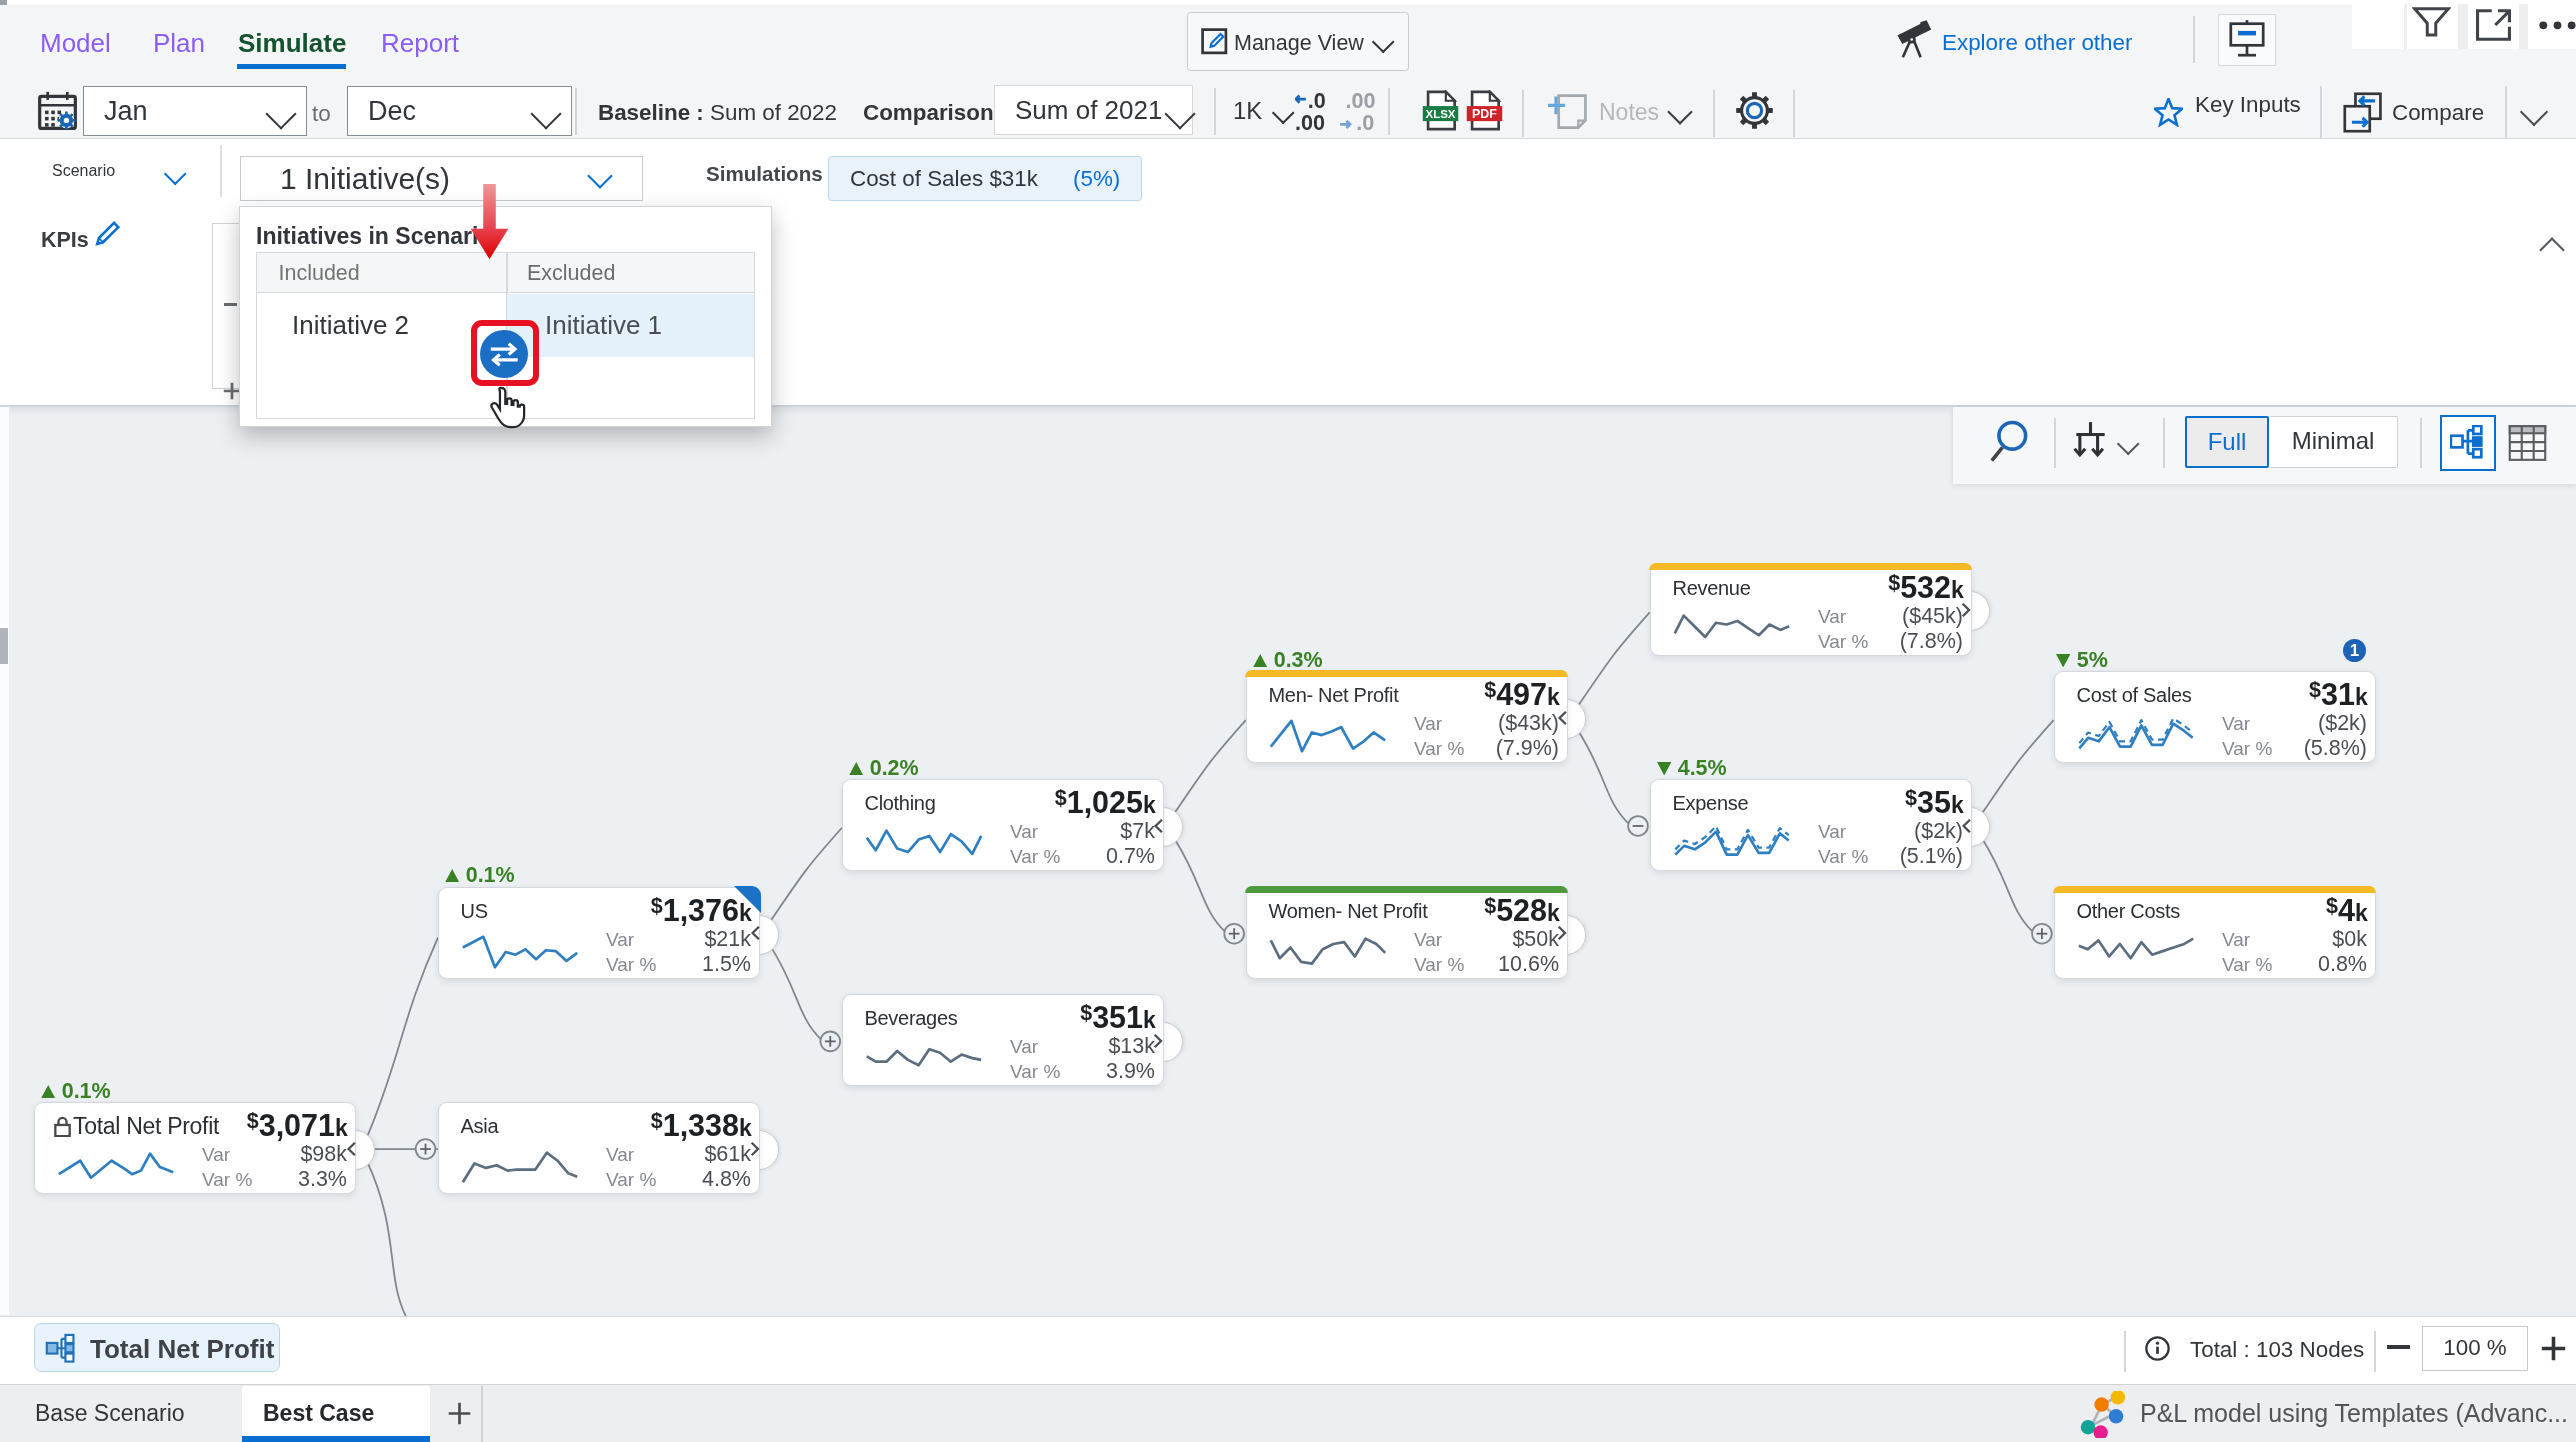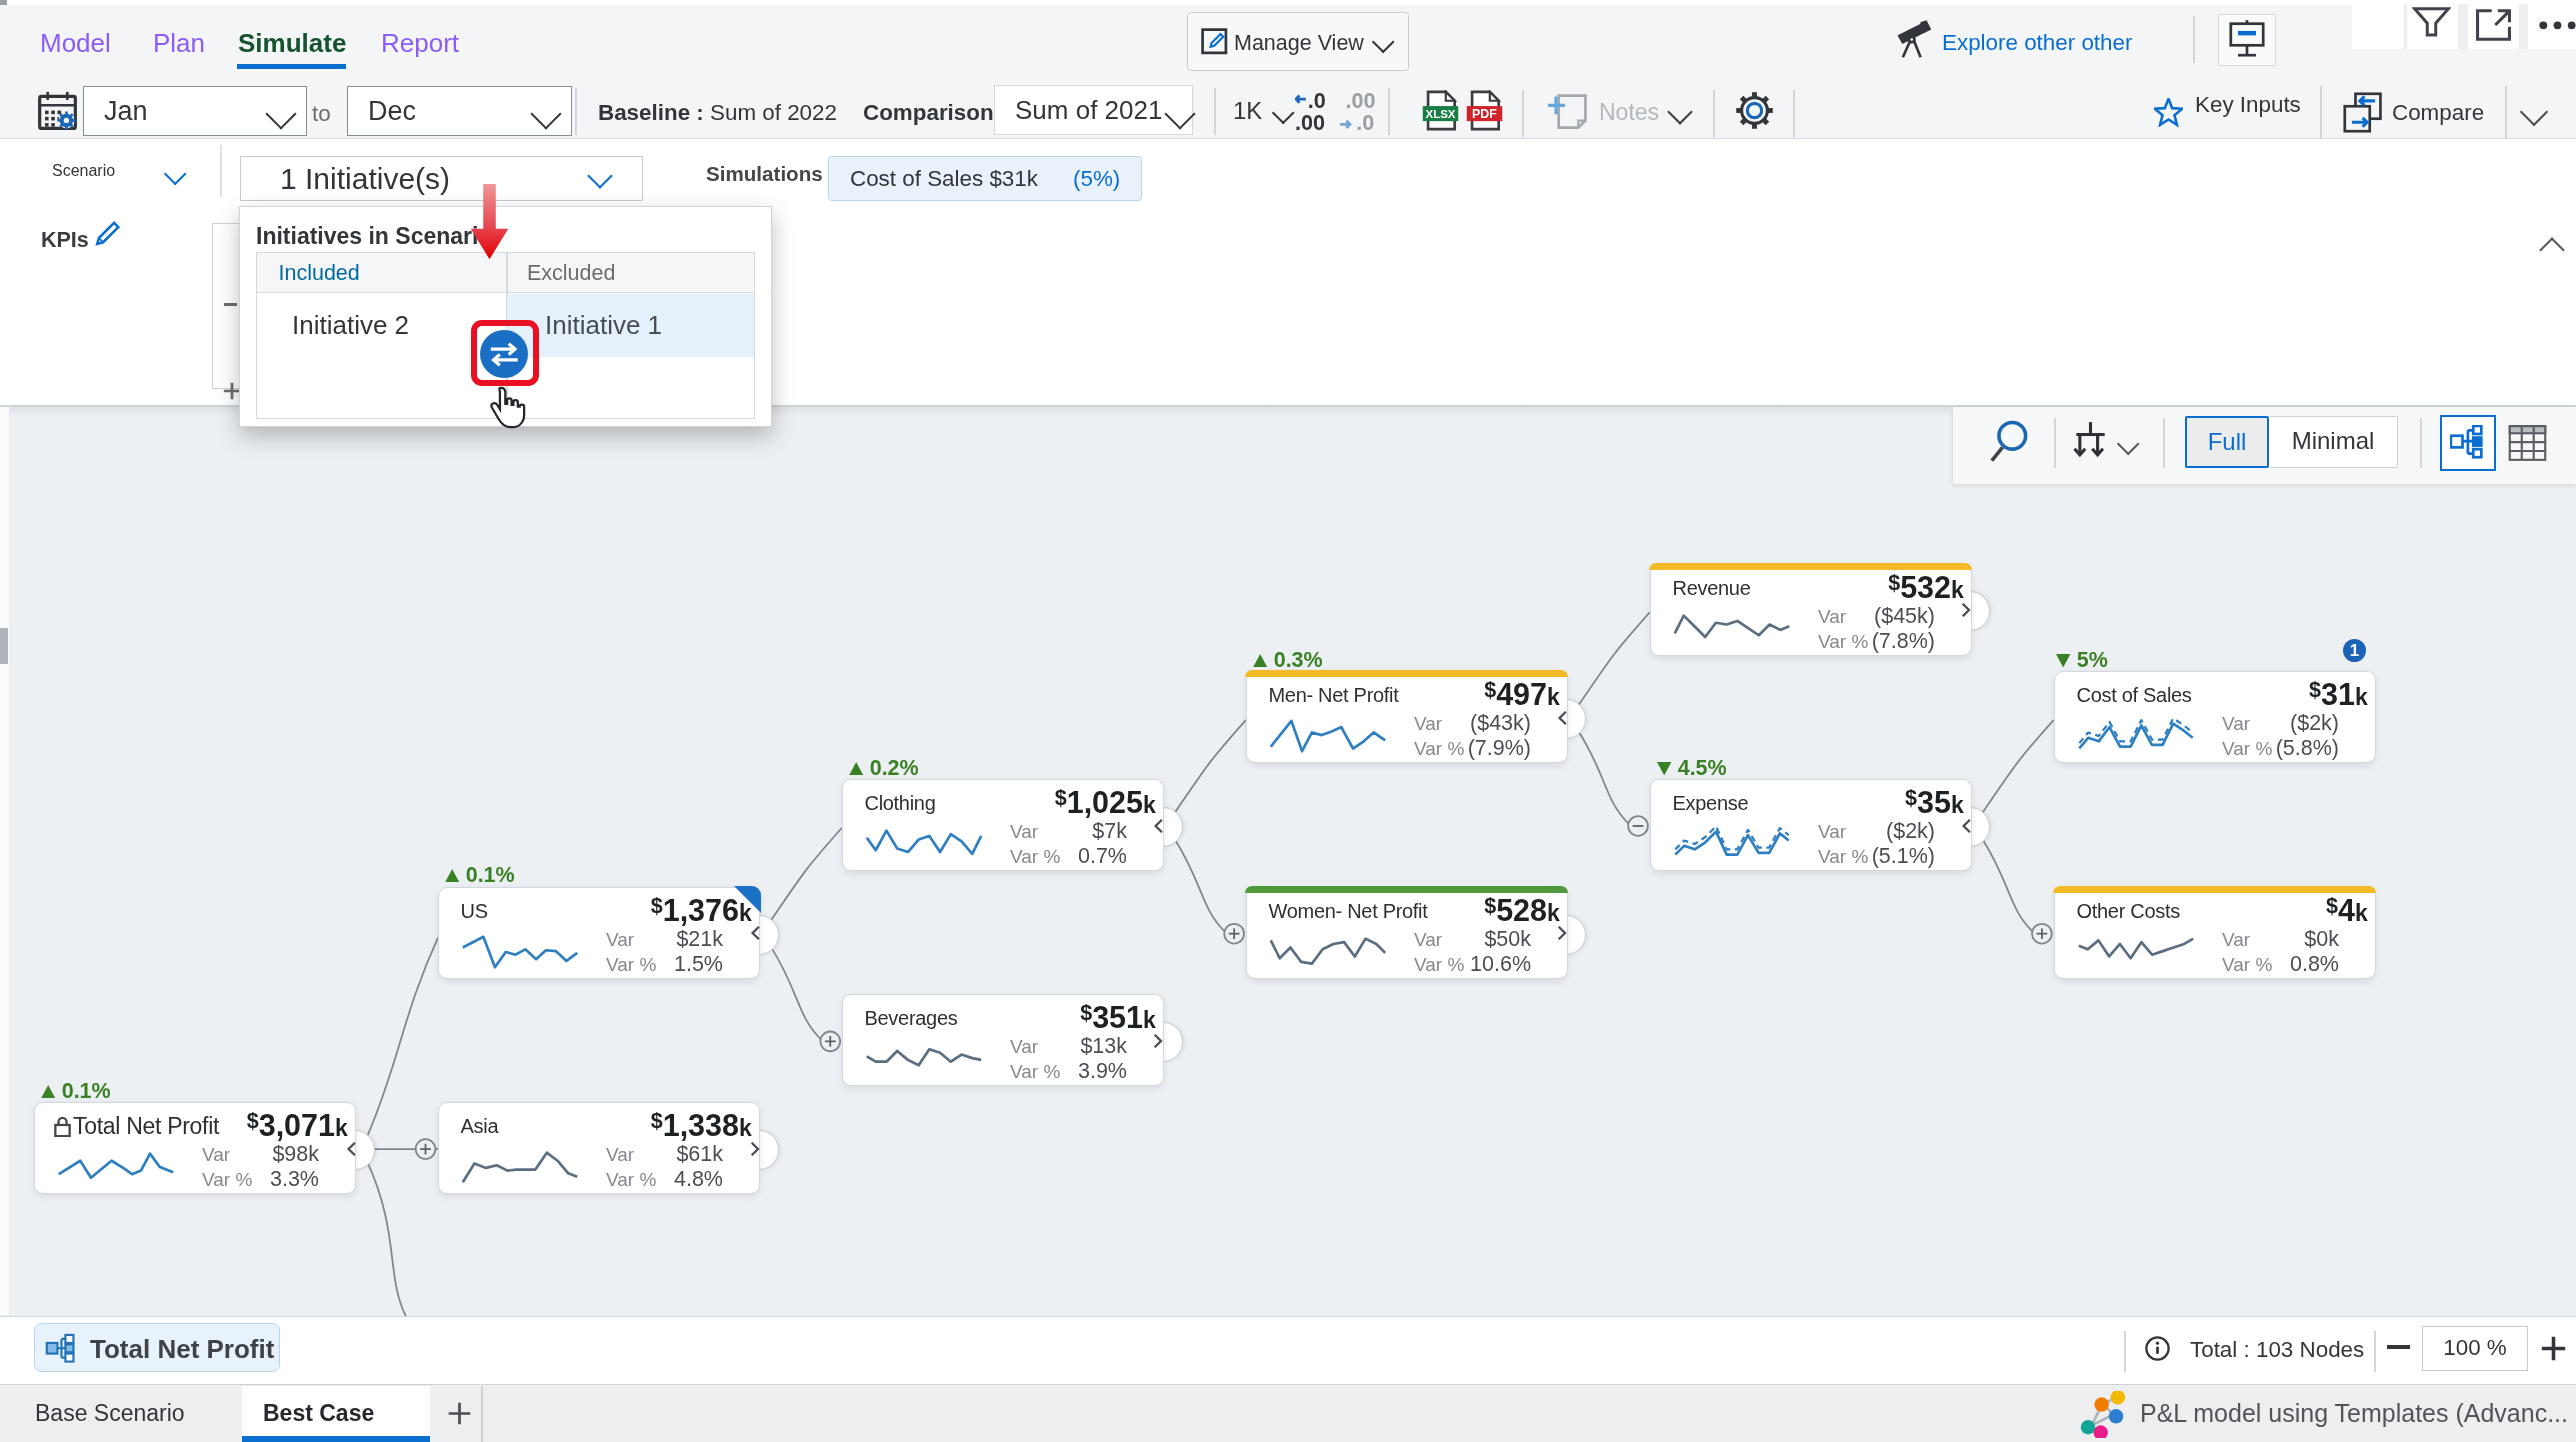--- a/index.html
+++ b/index.html
@@ -29,21 +29,21 @@
   #canvas{left:0;top:406px;width:2576px;height:910px;background:#edf0f3;}
   #canvas-shadow{left:0;top:406px;width:2576px;height:10px;background:linear-gradient(#dce0e5,#edf0f3);}
 
   .card{position:absolute;width:320px;height:90px;background:#fff;border:1.8px solid #d4d8dc;border-radius:9px;box-shadow:0 2.7px 6.3px rgba(90,100,110,.14);z-index:2;}
   .stripe{position:absolute;left:-1.8px;top:-1.8px;width:323px;height:7.2px;border-radius:8px 8px 0 0;}
   .cardlab{position:absolute;left:21.5px;top:11.7px;font-size:20px;color:#2c3033;white-space:nowrap;letter-spacing:-0.3px;}
   .bignum{position:absolute;right:7.2px;top:5.4px;font-size:30.5px;font-weight:700;color:#1d2124;white-space:nowrap;}
   .bignum .d{font-size:21.5px;font-weight:700;vertical-align:8px;letter-spacing:0;}
   .bignum .k{font-size:23px;font-weight:700;letter-spacing:0;}
   .varlab{position:absolute;left:167px;font-size:19px;color:#85898e;}
-  .varval{position:absolute;right:36px;font-size:21.5px;color:#4a4e53;text-align:right;}
+  .varval{position:absolute;right:8px;font-size:21.5px;color:#4a4e53;text-align:right;}
   .tri{position:absolute;font-size:21.5px;font-weight:700;color:#3a8126;}
   .tri svg{margin-right:6.3px;}
   .bump{position:absolute;width:38px;height:38px;border-radius:50%;background:#fff;border:1.8px solid #c9ced4;box-shadow:1.8px 0 3.6px rgba(90,100,110,.12);z-index:1;}
 
   
   #popup{left:239px;top:206px;width:531px;height:219px;background:#fff;border:0.9px solid #cfd4d8;box-shadow:0 9px 21.5px rgba(0,0,0,.25);}
 
   
   #foot1{left:0;top:1316px;width:2576px;height:68px;background:#fff;border-top:0.9px solid #d5d9dc;}
   #tabbar{left:0;top:1384px;width:2576px;height:58px;background:#eceef0;border-top:1.8px solid #cfd3d6;}
@@ -602,21 +602,21 @@
   <circle cx="43" cy="7" r="8" fill="#f5b800"></circle>
   <circle cx="41" cy="28" r="8" fill="#2d7dd2"></circle>
 </svg>
 <div class="tbtxt" style="left:2140px;top:1399px;font-size:25px;color:#515559;">P&amp;L model using Templates (Advanc...</div>
 
 <div id="popup" class="abs"></div>
 <div class="tbtxt" style="left:256px;top:223px;font-size:23px;font-weight:700;color:#32363a;">Initiatives in Scenario</div>
 
 <div class="abs" style="left:256px;top:252px;width:497px;height:165px;border:1.8px solid #d5d9dc;background:#fff;">
   <div class="abs" style="left:0;top:0;width:497px;height:39px;background:#f5f6f7;border-bottom:1.8px solid #d5d9dc;"></div>
-  <div class="abs" style="left:21.5px;top:8px;font-size:21.5px;color:#0369a1;">Included</div>
+  <div class="abs" style="left:21.5px;top:8px;font-size:21.5px;color:#737373;">Included</div>
   <div class="abs" style="left:270px;top:8px;font-size:21.5px;color:#6a6d70;">Excluded</div>
   <div class="abs" style="left:249px;top:0;width:1.8px;height:162px;background:#d5d9dc;"></div>
   <div class="abs" style="left:250px;top:41px;width:247px;height:63px;background:#e4f0fa;"></div>
   <div class="abs" style="left:35px;top:57px;font-size:26px;color:#32363a;">Initiative 2</div>
   <div class="abs" style="left:288px;top:57px;font-size:26px;color:#494d52;">Initiative 1</div>
 </div>
 
 <div class="abs" style="left:480px;top:330px;width:48px;height:48px;border-radius:50%;background:#1a6fc4;"></div>
 <svg class="abs" style="left:489px;top:341px;" width="30.5" height="27" viewBox="0 0 34 30">
   <g stroke="#fff" stroke-width="3.5" fill="none">

